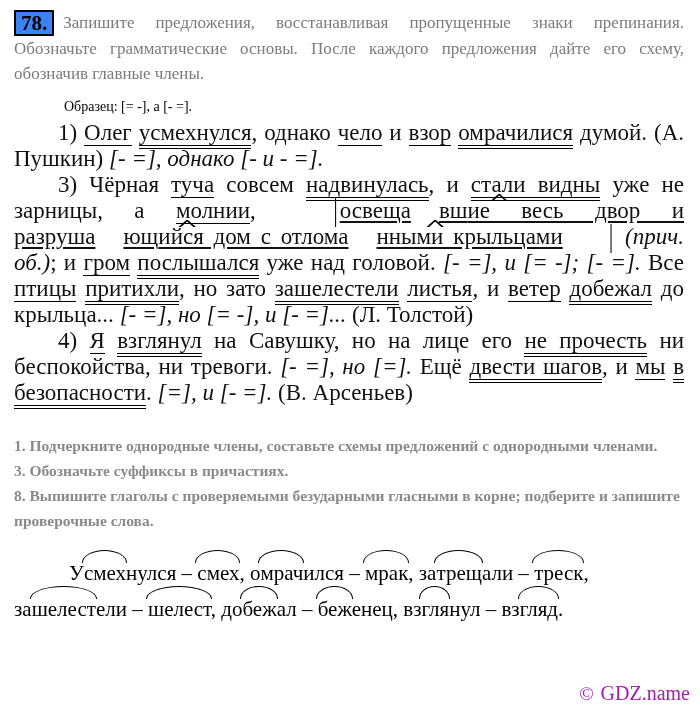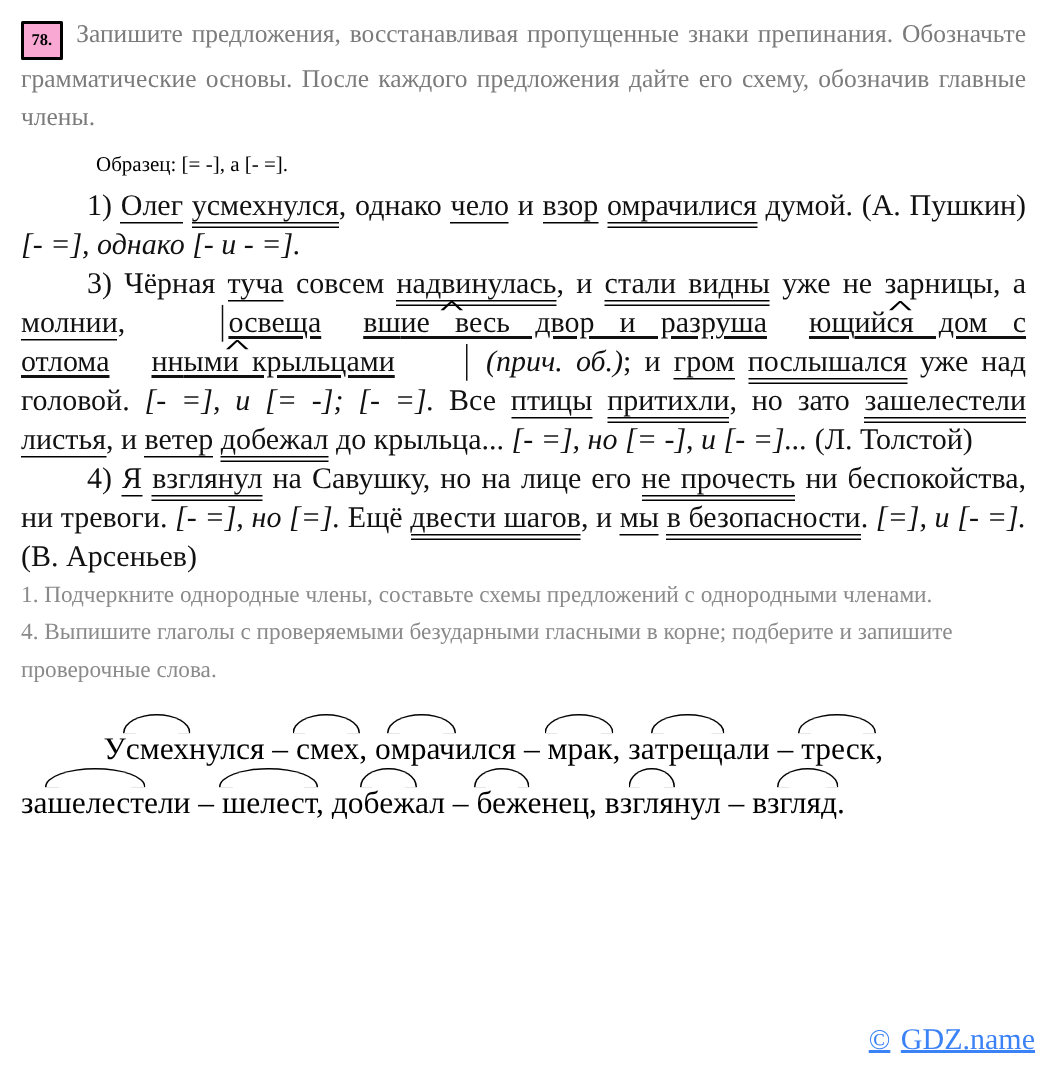--- a/index.html
+++ b/index.html
@@ -2,62 +2,62 @@
 <html><head>
 <meta charset="utf-8">
 <style>
   * { margin:0; padding:0; box-sizing:border-box; }
   html,body { width:700px; height:713px; background:#ffffff; overflow:hidden; }
   body { font-family:"Liberation Serif", serif; color:#111; padding:10px 16px 6px 14px; position:relative; }
 
   
   .header-para { color:#7b7b7b; font-size:17px; line-height:25px; text-align:justify; }
   .num-badge {
-    display:inline-block; color:#000; background:#f9a8d4;
+    display:inline-block; color:#000; background:#3b82f6;
     border:2px solid #000; border-radius:1px;
-    font-weight:bold; font-size:11px; line-height:20px;
+    font-weight:bold; font-size:21px; line-height:20px;
     padding:1px 5px; margin-right:9px; vertical-align:-2px;
   }
 
   
   .sample { font-size:14px; margin:13px 0 5px; text-indent:50px; color:#000; }
 
   
-  .sentences { font-size:20px; line-height:26px; text-align:justify; }
+  .sentences { font-size:23px; line-height:26px; text-align:justify; }
   .sentences p { text-indent:44px; margin:0; }
 
   .u1 { border-bottom:1.4px solid #000; }
   .u2 { border-bottom:4px double #000; }
   .wavy { text-decoration-line:underline; text-decoration-style:wavy;
           text-decoration-thickness:1px; text-underline-offset:3px;text-decoration:underline; }
   .it { font-style:italic; }
   .vbar { display:inline-block; transform:scaleY(1.35); transform-origin:center 60%;
           padding:0 2px; font-weight:400; }
   .caret { position:relative;margin-left:28px; }
   .caret::before {
     content:"^"; position:absolute; left:50%; top:-0.68em;
     transform:translateX(-50%) scale(2.1,0.85);
     font-size:0.78em; font-style:normal; color:#000; font-weight:600;
   }
 
   
-  .tasks { color:#8a8a8a; font-size:15.5px; line-height:25px; }
+  .tasks { margin-top:27px; color:#8a8a8a; font-size:15.5px; line-height:25px;font-weight:bold; }
 
   
   .morphology { margin-top:22px; font-size:21px;
                 line-height:36px; text-indent:55px; color:#000; }
   .arc { position:relative; }
   .arc::before {
     content:""; position:absolute; left:-2px; right:-1px; top:-0.52em; height:0.55em;
     border:1.7px solid #000; border-bottom:none;
     border-radius:50% 50% 0 0 / 100% 100% 0 0;
   }
 
   
-  .watermark { position:absolute; right:10px; bottom:8px; font-size:20px; color:#3b82f6;text-decoration:underline; }
+  .watermark { position:absolute; right:10px; bottom:8px; font-size:20px; color:#a21caf; }
   .watermark .sym { font-size:19px; margin-right:7px; }
 </style>
 </head>
 <body>
 
 <div class="header-para">
   <span class="num-badge">78.</span><span>Запишите предложения, восстанавливая пропущенные знаки препинания. Обозначьте грамматические основы. После каждого предложения дайте его схему, обозначив главные члены.</span>
 </div>
 
 <div class="sample">
@@ -66,20 +66,21 @@
 </div>
 
 <div class="sentences">
   <p><span>1) </span><span class="u1">Олег</span><span> </span><span class="u2">усмехнулся</span><span>, однако </span><span class="u1">чело</span><span> и </span><span class="u1">взор</span><span> </span><span class="u2">омрачилися</span><span> думой. (А. Пушкин) </span><span class="it">[- =], однако [- и - =].</span></p>
   <p><span>3) Чёрная </span><span class="u1">туча</span><span> совсем </span><span class="u2">надвинулась</span><span>, и </span><span class="u2">стали видны</span><span> уже не зарницы, а </span><span class="u1">молнии</span><span>, </span><span class="vbar">|</span><span class="wavy">освеща</span><span class="wavy caret">вш</span><span class="wavy">ие весь двор и разруша</span><span class="wavy caret">ющ</span><span class="wavy">ийся дом с отлома</span><span class="wavy caret">нн</span><span class="wavy">ыми крыльцами</span><span class="vbar">|</span><span> </span><span class="it">(прич. об.)</span><span>; и </span><span class="u1">гром</span><span> </span><span class="u2">послышался</span><span> уже над головой. </span><span class="it">[- =], и [= -]; [- =].</span><span> Все </span><span class="u1">птицы</span><span> </span><span class="u2">притихли</span><span>, но зато </span><span class="u2">зашелестели</span><span> </span><span class="u1">листья</span><span>, и </span><span class="u1">ветер</span><span> </span><span class="u2">добежал</span><span> до крыльца... </span><span class="it">[- =], но [= -], и [- =]...</span><span> (Л. Толстой)</span></p>
   <p><span>4) </span><span class="u1">Я</span><span> </span><span class="u2">взглянул</span><span> на Савушку, но на лице его </span><span class="u2">не прочесть</span><span> ни беспокойства, ни тревоги. </span><span class="it">[- =], но [=].</span><span> Ещё </span><span class="u2">двести шагов</span><span>, и </span><span class="u1">мы</span><span> </span><span class="u2">в безопасности</span><span>. </span><span class="it">[=], и [- =].</span><span> (В. Арсеньев)</span></p>
 </div>
 
 <div class="tasks">
     <div class="task-item">1. Подчеркните однородные члены, составьте схемы предложений с однородными членами.</div>
-    <div class="task-item">4. Выпишите глаголы с проверяемыми безударными гласными в корне; подберите и запишите проверочные слова.</div>
+    <div class="task-item">3. Обозначьте суффиксы в причастиях.</div>
+    <div class="task-item">8. Выпишите глаголы с проверяемыми безударными гласными в корне; подберите и запишите проверочные слова.</div>
   </div>
 
 <div class="morphology"><span>У</span><span class="arc">смех</span><span>нулся – </span><span class="arc">смех</span><span>, о</span><span class="arc">мрач</span><span>ился – </span><span class="arc">мрак</span><span>, за</span><span class="arc">трещ</span><span>али – </span><span class="arc">треск</span><span>, за</span><span class="arc">шелест</span><span>ели – </span><span class="arc">шелест</span><span>, до</span><span class="arc">беж</span><span>ал – </span><span class="arc">беж</span><span>енец, вз</span><span class="arc">гля</span><span>нул – вз</span><span class="arc">гляд</span><span>.</span></div>
 
 <div class="watermark">
   <span class="sym">©</span><span>GDZ.name</span>
 </div>
 
 </body></html>

